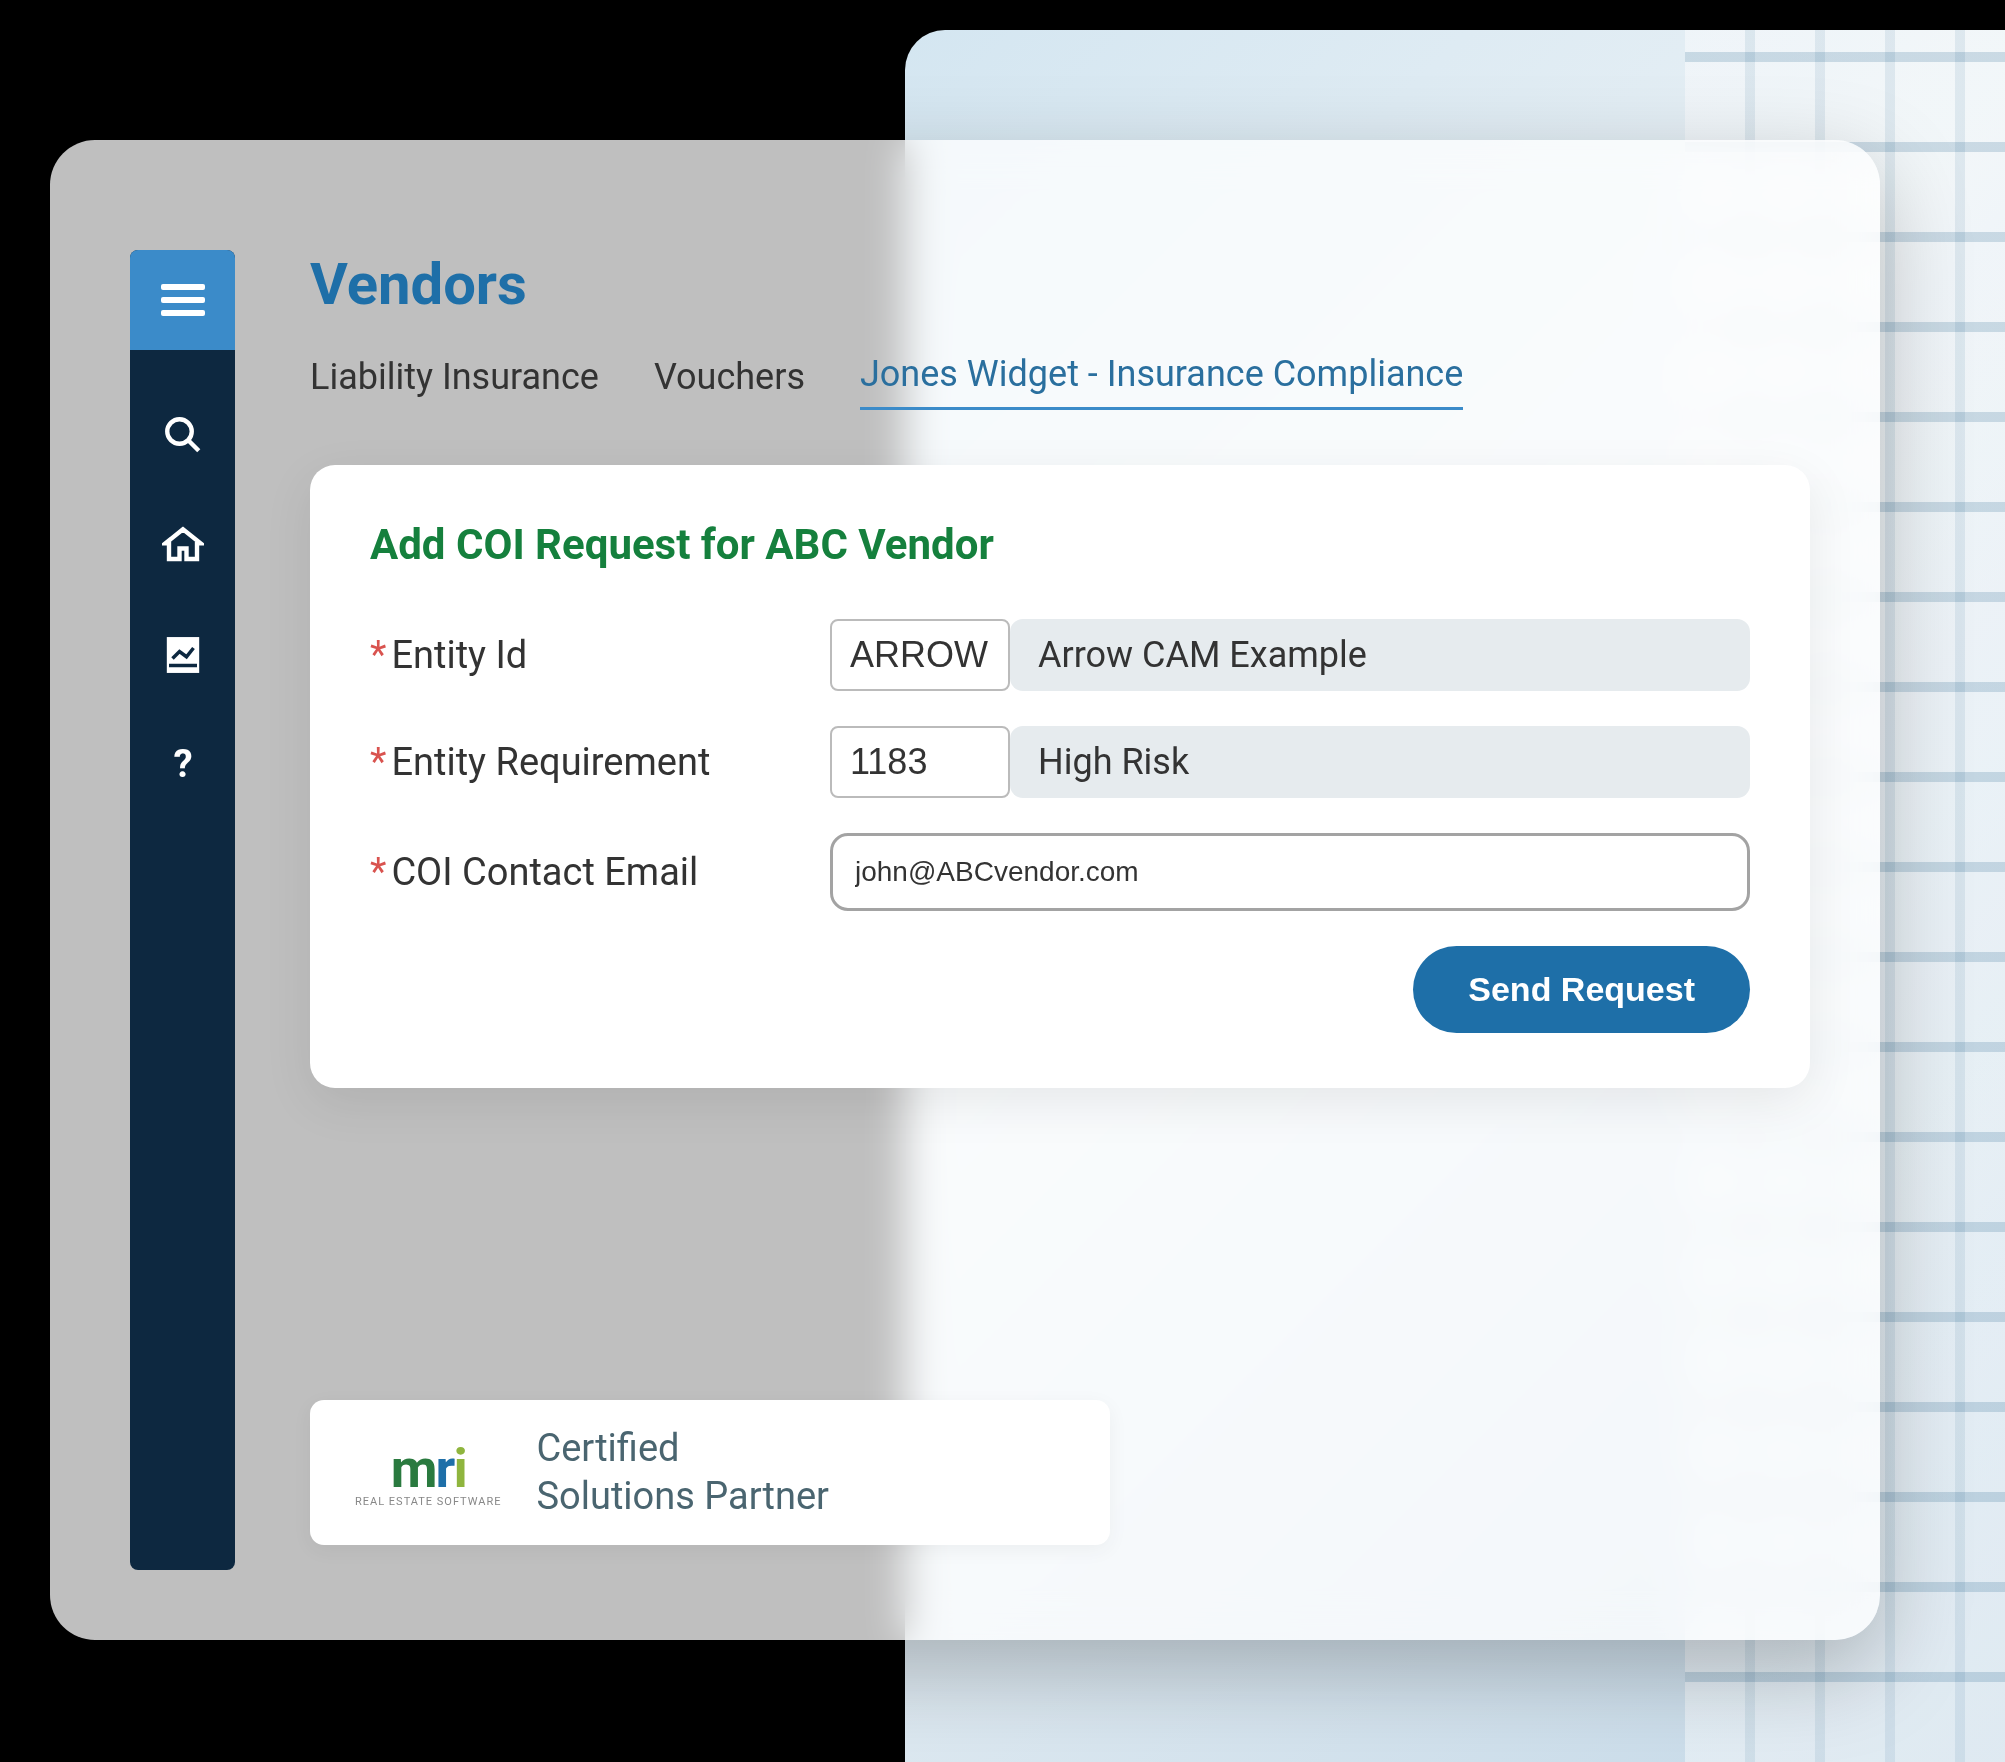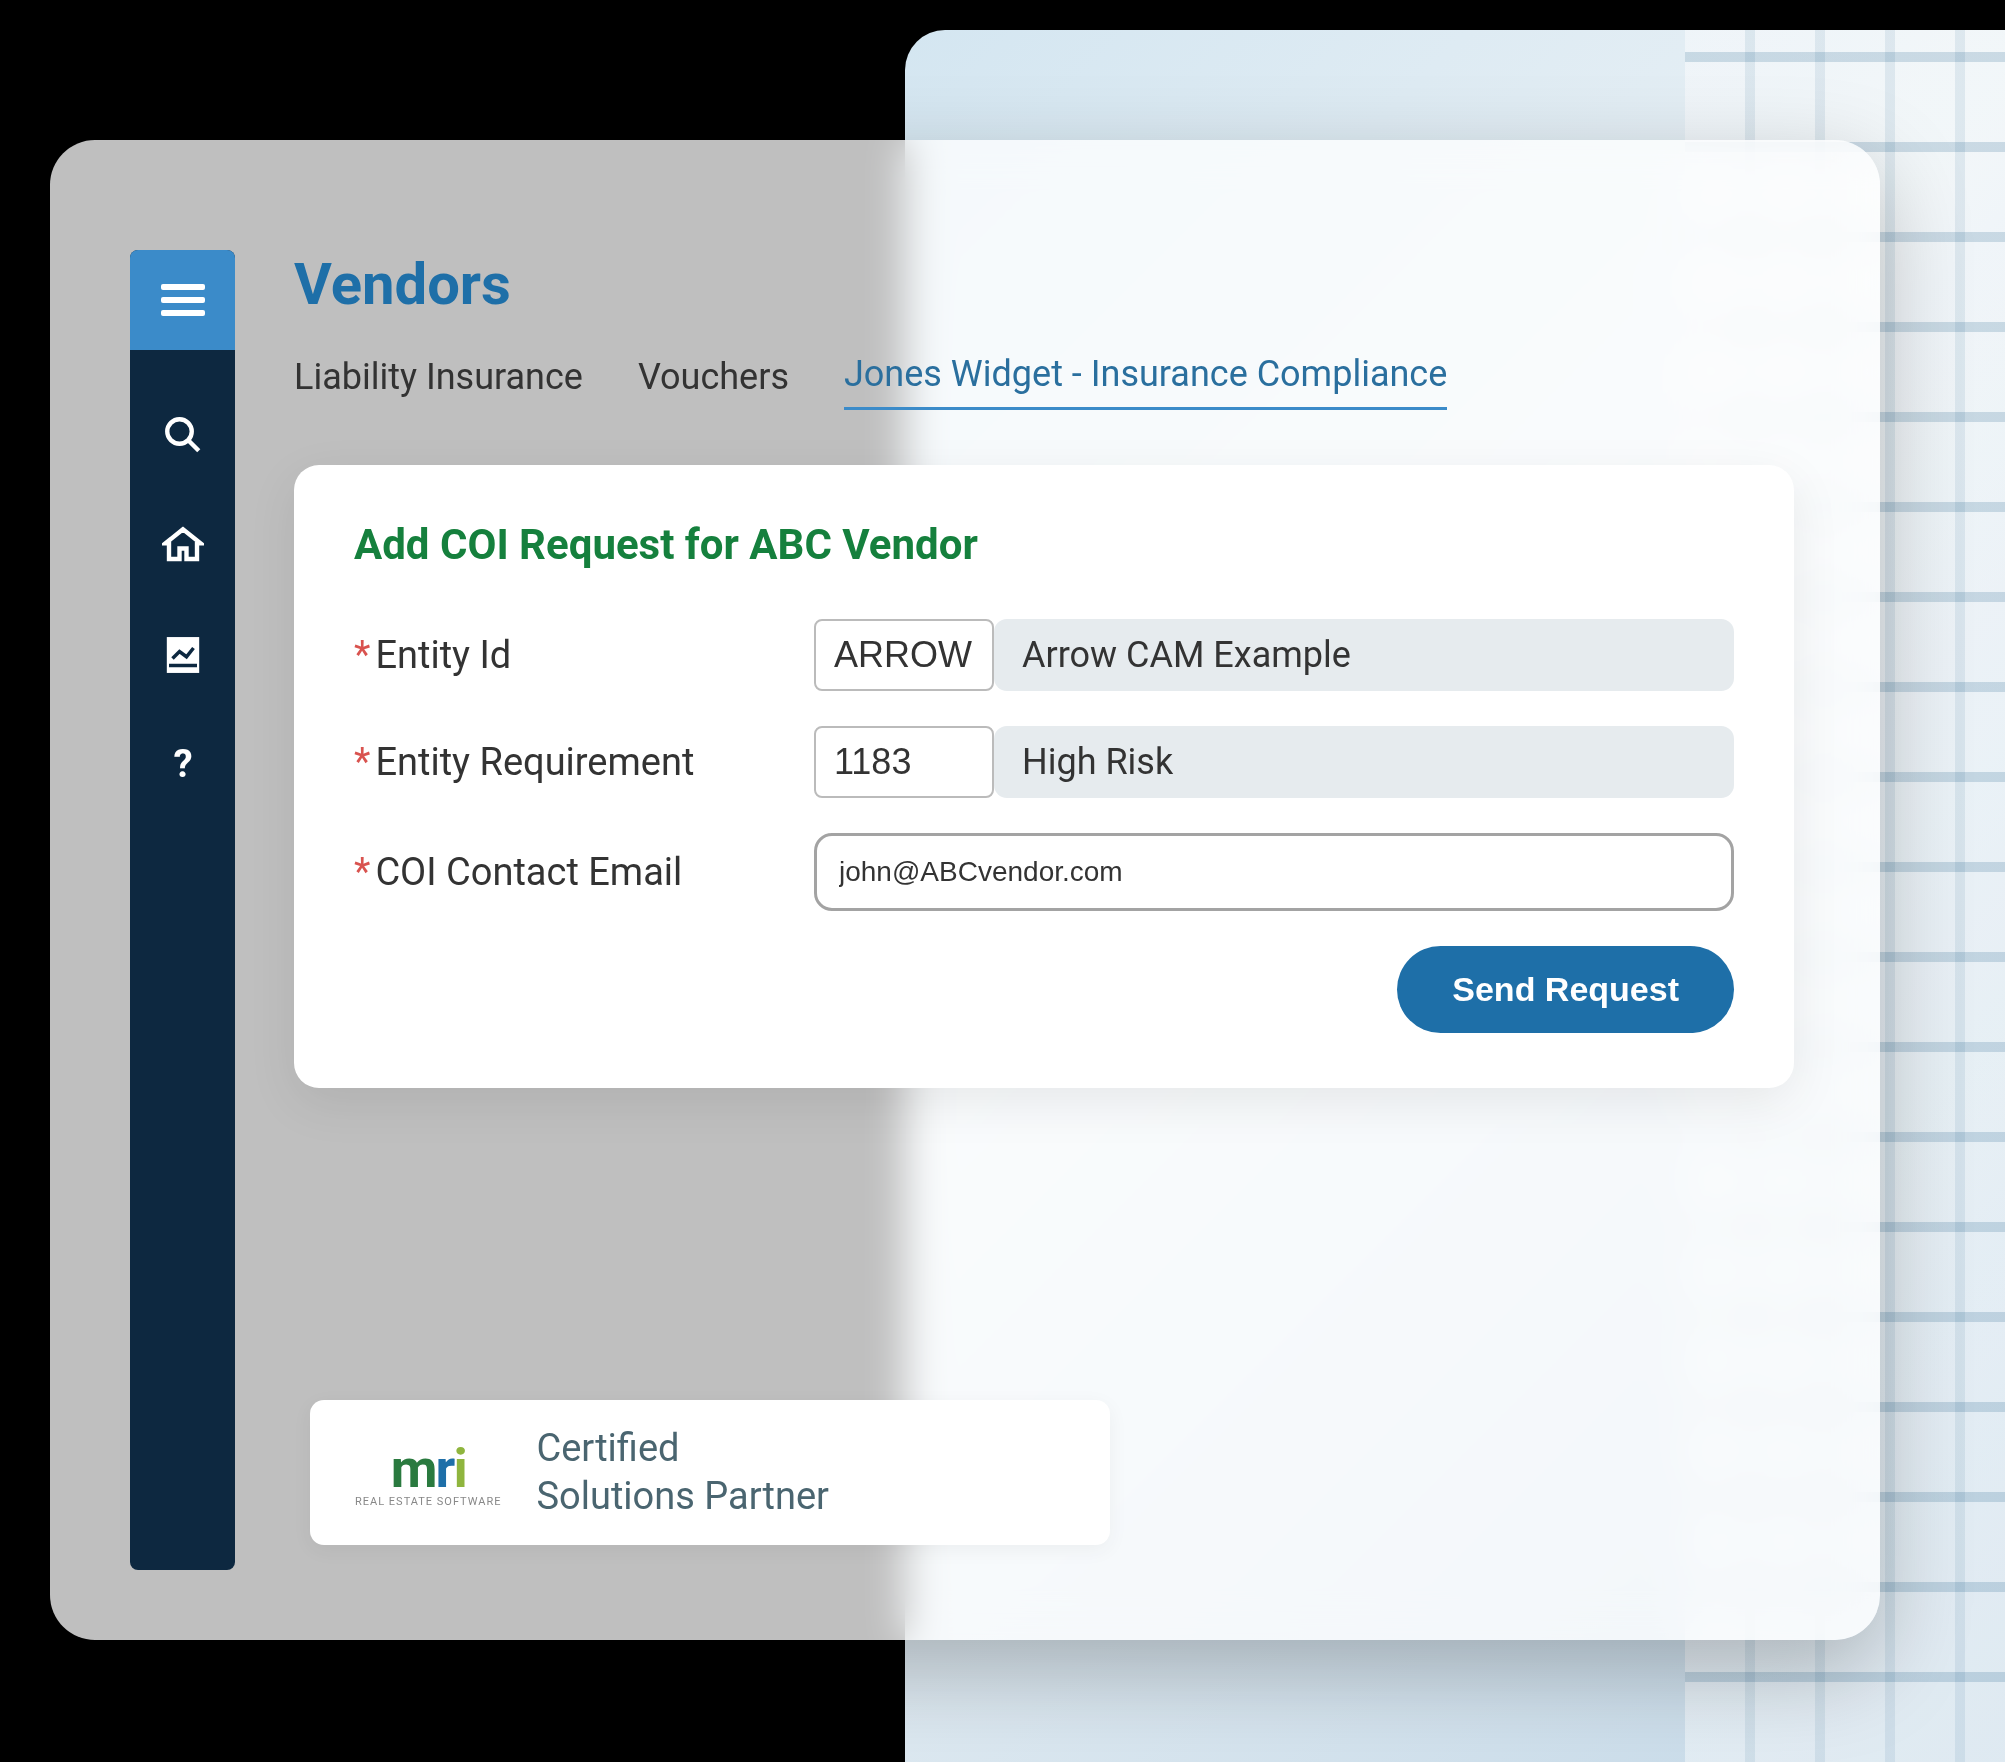--- a/index.html
+++ b/index.html
@@ -85,21 +85,21 @@
     .nav-icon svg {
       width: 42px;
       height: 42px;
       fill: none;
       stroke: #fff;
       stroke-width: 2.5;
     }
     .content {
       position: absolute;
       top: 110px;
-      left: 244px;
+      left: 260px;
       width: 1550px;
     }
     .page-title {
       font-size: 58px;
       font-weight: 700;
       color: #1e6fa8;
       margin-bottom: 35px;
     }
     .tabs {
       display: flex;

